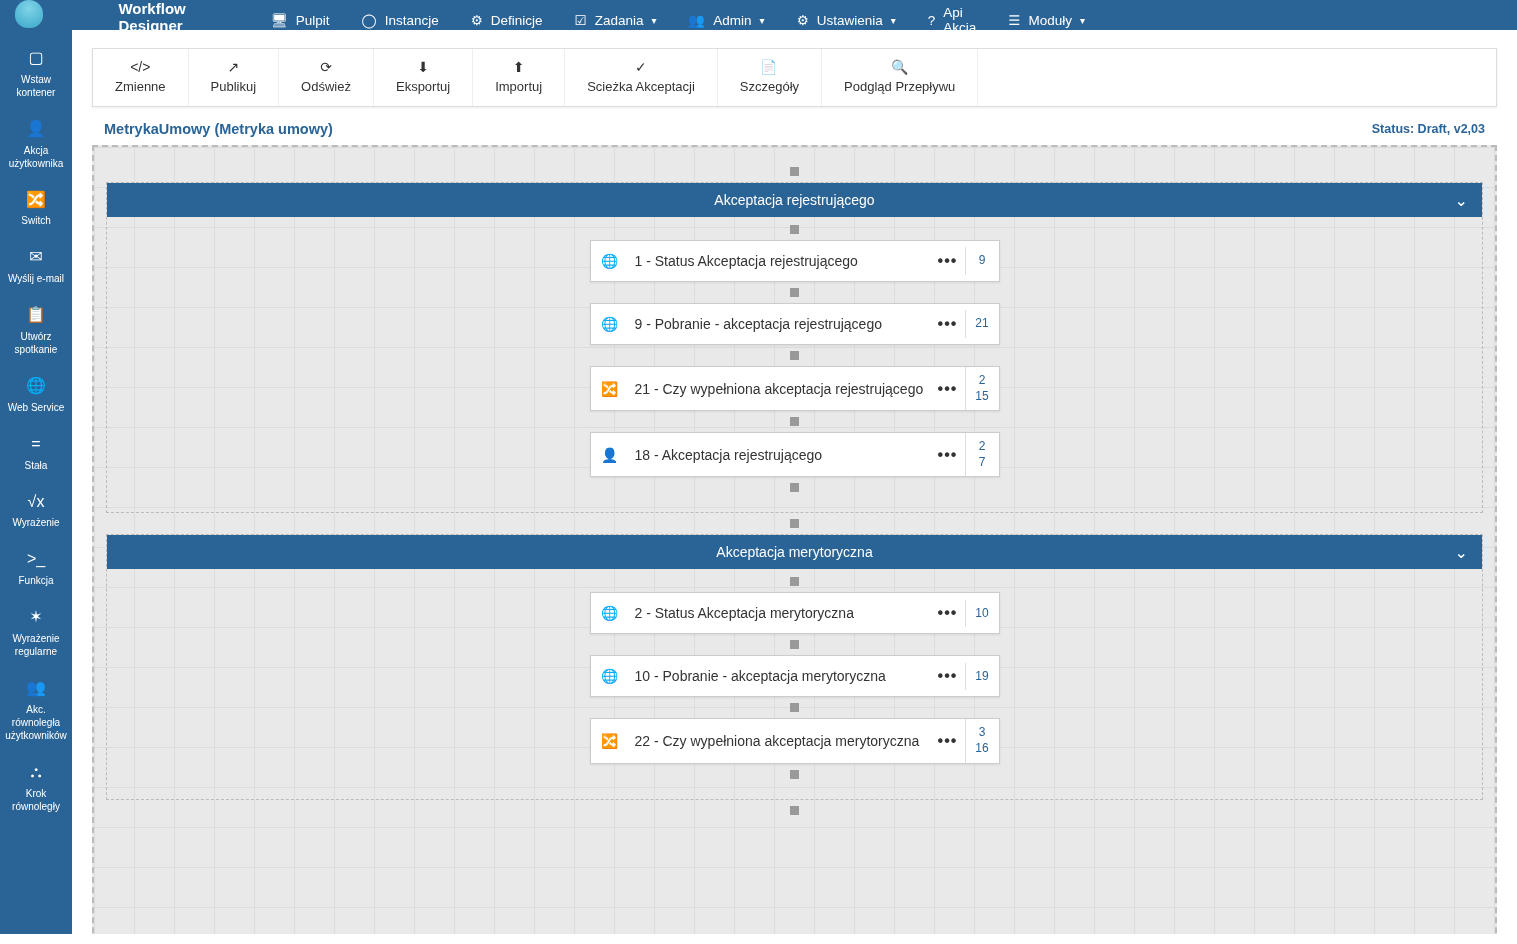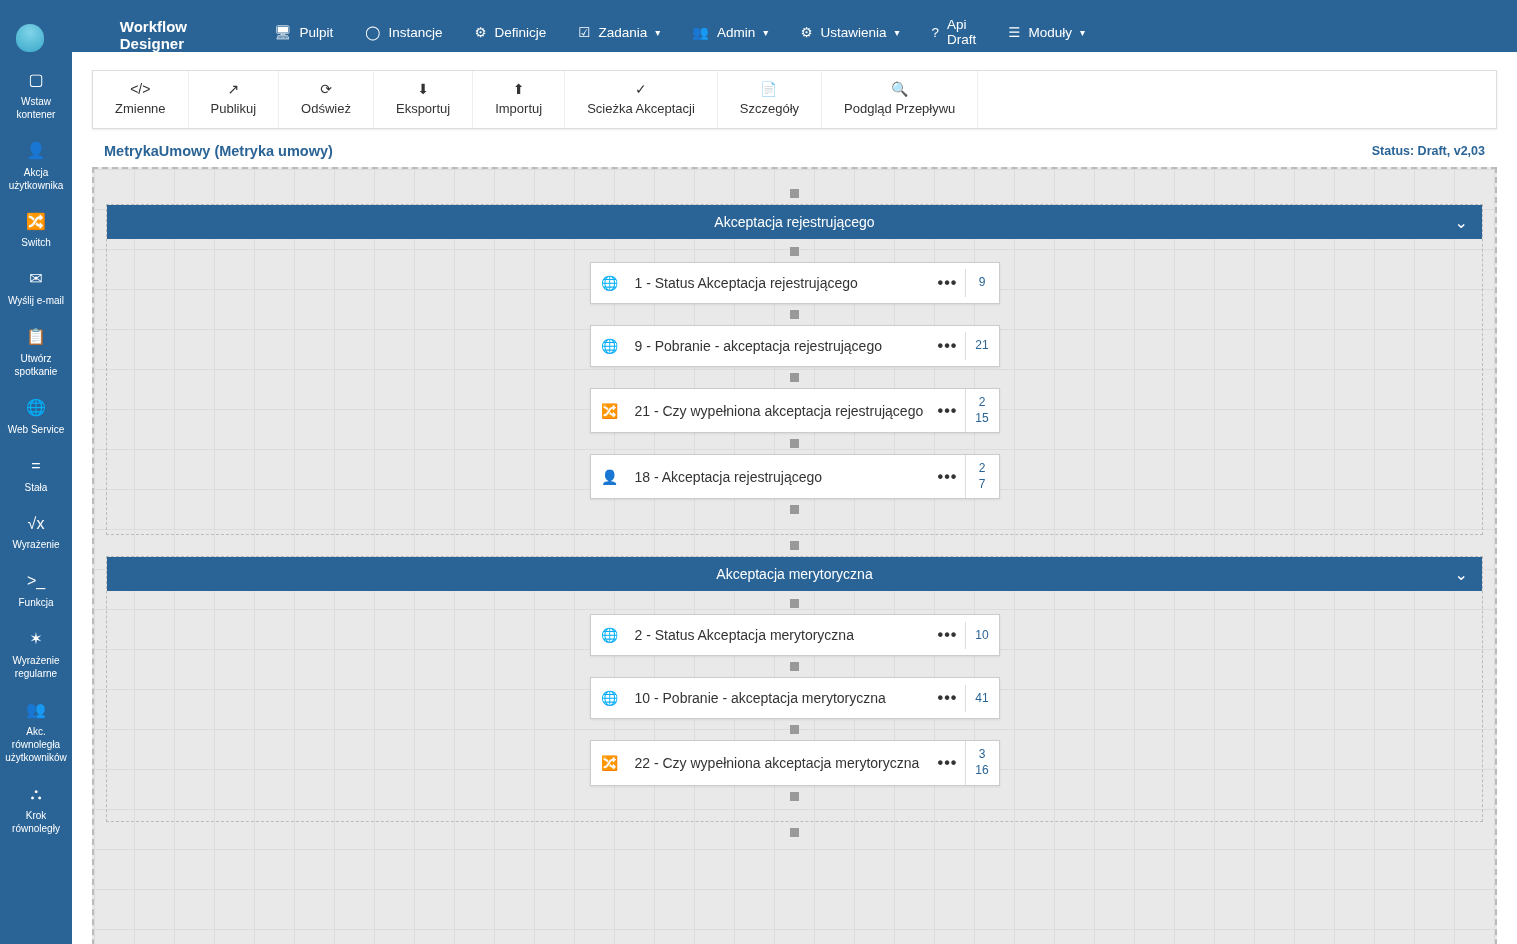--- a/index.html
+++ b/index.html
@@ -1,17 +1,17 @@
 <!DOCTYPE html>
 <html><head>
 <meta charset="utf-8">
 <style>
 *{box-sizing:border-box;margin:0;padding:0;font-family:"Segoe UI",Arial,sans-serif}
 body{background:#fff;overflow:hidden}
-.topnav{background:#2a6496;height:52px;display:flex;align-items:flex-end;color:#fff;font-size:13px;box-shadow:0 1px 3px rgba(0,0,0,.2)}
+.topnav{background:#2a6496;height:30px;display:flex;align-items:flex-start;color:#fff;font-size:13px;box-shadow:0 1px 3px rgba(0,0,0,.2)}
 .logo-wrap{width:72px;display:flex;justify-content:center;align-items:center}
 .logo{width:28px;height:28px;background:radial-gradient(circle at 50% 30%,#7fd4e8,#3aa8c9);border-radius:50% 50% 45% 45%;position:relative}
 .brand{font-weight:600;font-size:15px;padding:0 30px 0 60px}
 .navitems{display:flex;gap:8px;margin-left:auto;padding-right:420px}
 .navitem{display:flex;align-items:center;gap:8px;padding:0 12px;height:40px;cursor:pointer;font-size:13.5px}
 .layout{display:flex;height:calc(100vh - 40px)}
 .sidebar{width:72px;background:#2a6496;display:flex;flex-direction:column;align-items:stretch;padding-top:8px;overflow-y:auto}
 .sbitem{color:#fff;text-align:center;padding:10px 2px;cursor:pointer;font-size:10px;line-height:1.3}
 .sbitem .ic{font-size:16px;display:block;margin-bottom:4px}
 .main{flex:1;background:#fff;overflow-y:auto;padding:0 20px 20px}
@@ -65,21 +65,21 @@
     <div class="navitem caret">
         <span class="ic">👥</span>
         <span>Admin</span>
       </div>
     <div class="navitem caret">
         <span class="ic">⚙</span>
         <span>Ustawienia</span>
       </div>
     <div class="navitem">
         <span class="ic">?</span>
-        <span>Api Draft</span>
+        <span>Api Akcja</span>
       </div>
     <div class="navitem caret">
         <span class="ic">☰</span>
         <span>Moduły</span>
       </div>
   </div>
 </div>
 
 <div class="layout">
   <div class="sidebar">
@@ -191,21 +191,21 @@
                 </div>
               </div>
               <div class="connector">
                 <div class="dot"></div>
               </div>
               <div class="step">
                 <div class="sic">🌐</div>
                 <div class="stxt">10 - Pobranie - akceptacja merytoryczna</div>
                 <div class="sdots">•••</div>
                 <div class="slinks">
-                  <span>41</span>
+                  <span>19</span>
                 </div>
               </div>
               <div class="connector">
                 <div class="dot"></div>
               </div>
               <div class="step">
                 <div class="sic">🔀</div>
                 <div class="stxt">22 - Czy wypełniona akceptacja merytoryczna</div>
                 <div class="sdots">•••</div>
                 <div class="slinks">

